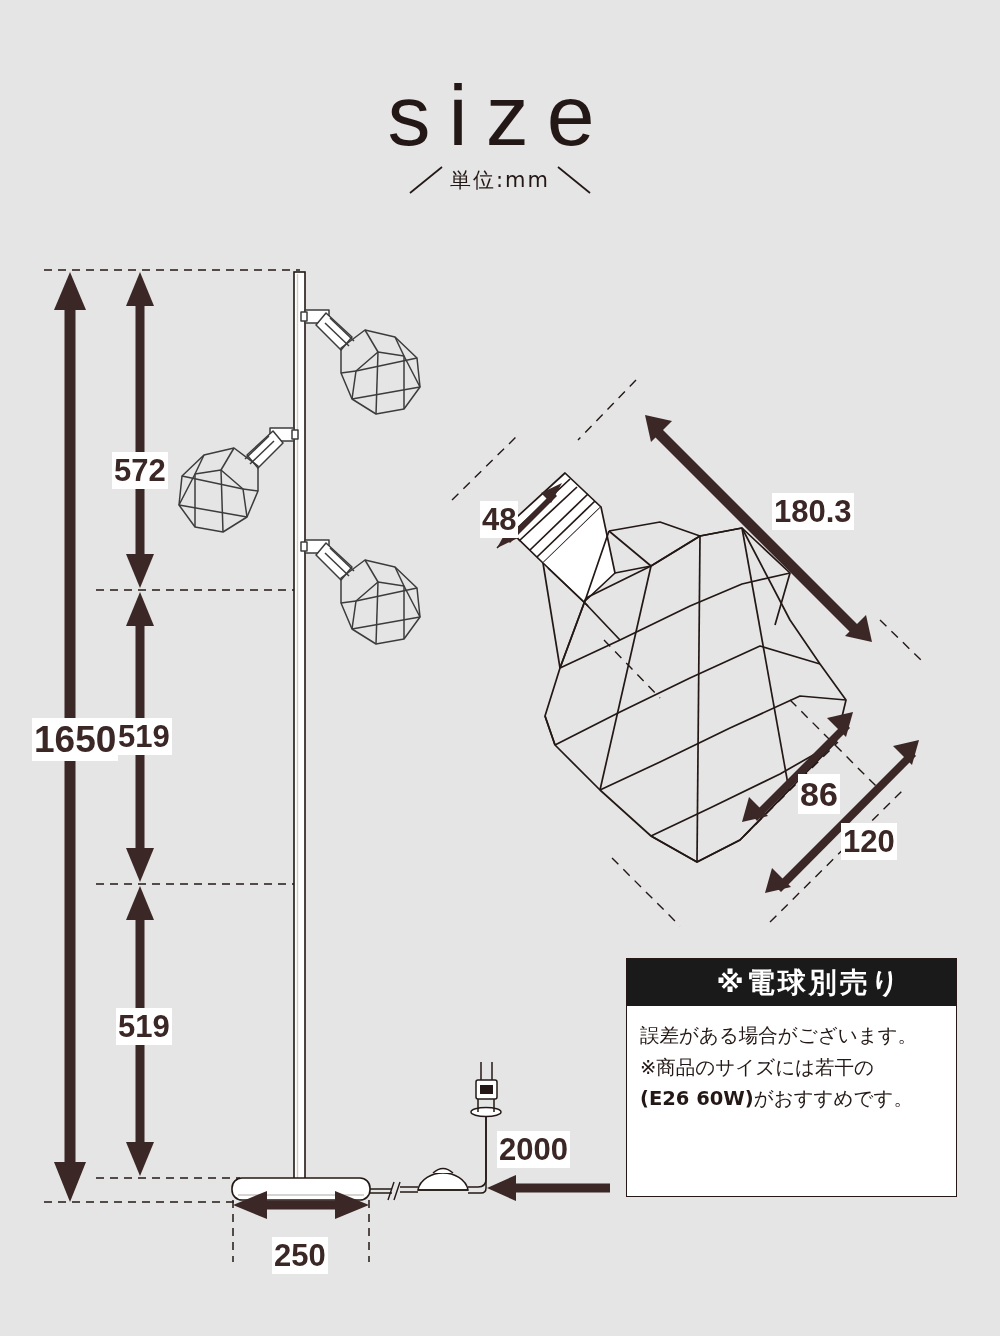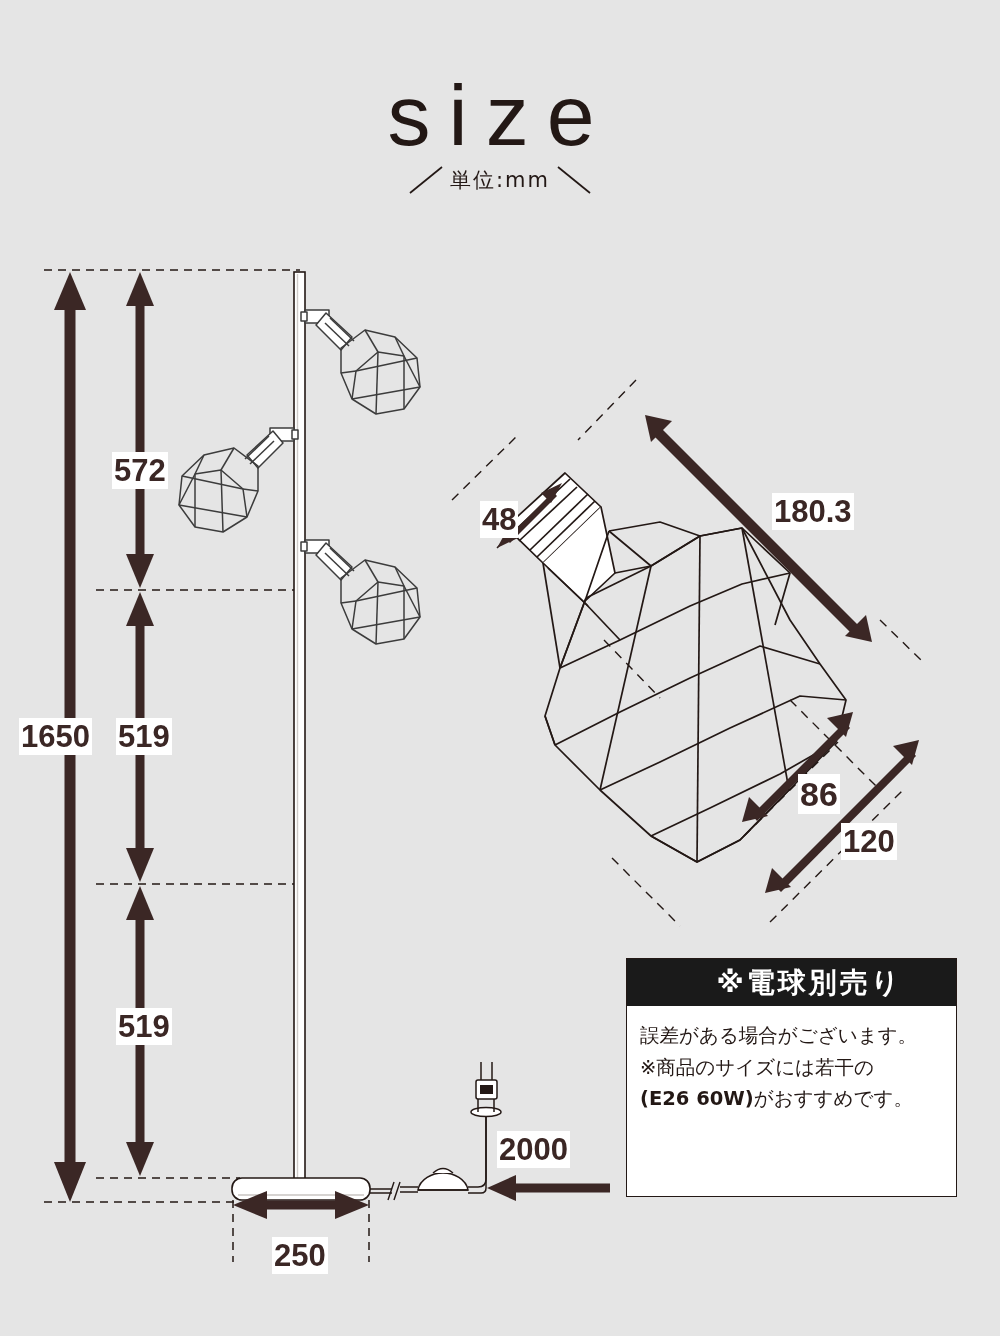--- a/index.html
+++ b/index.html
@@ -57,21 +57,21 @@
     position:absolute;
     color:#3b2725;
     font-weight:700;
     font-family:"Liberation Sans", sans-serif;
     background:#ffffff;
     line-height:1;
     white-space:nowrap;
     padding:3px 2px;
   }
   .d-572  { left:112px;  top:412px;  font-size:31px;margin-top:40px; }
-  .d-1650 { left:19px;   top:718px;  font-size:31px; }
+  .d-1650 { left:32px;   top:718px;  font-size:37px; }
   .d-519a { left:116px;  top:718px;  font-size:31px; }
   .d-519b { left:116px;  top:1008px; font-size:31px; }
   .d-250  { left:272px;  top:1222px; font-size:31px;margin-top:15px; }
   .d-2000 { left:497px;  top:1131px; font-size:31px; }
   .d-48   { left:480px;  top:458px;  font-size:31px;margin-top:43px; }
   .d-1803 { left:772px;  top:493px;  font-size:31px; }
   .d-86   { left:798px;  top:774px;  font-size:34px; }
   .d-120  { left:841px;  top:823px;  font-size:31px; }
 
   

